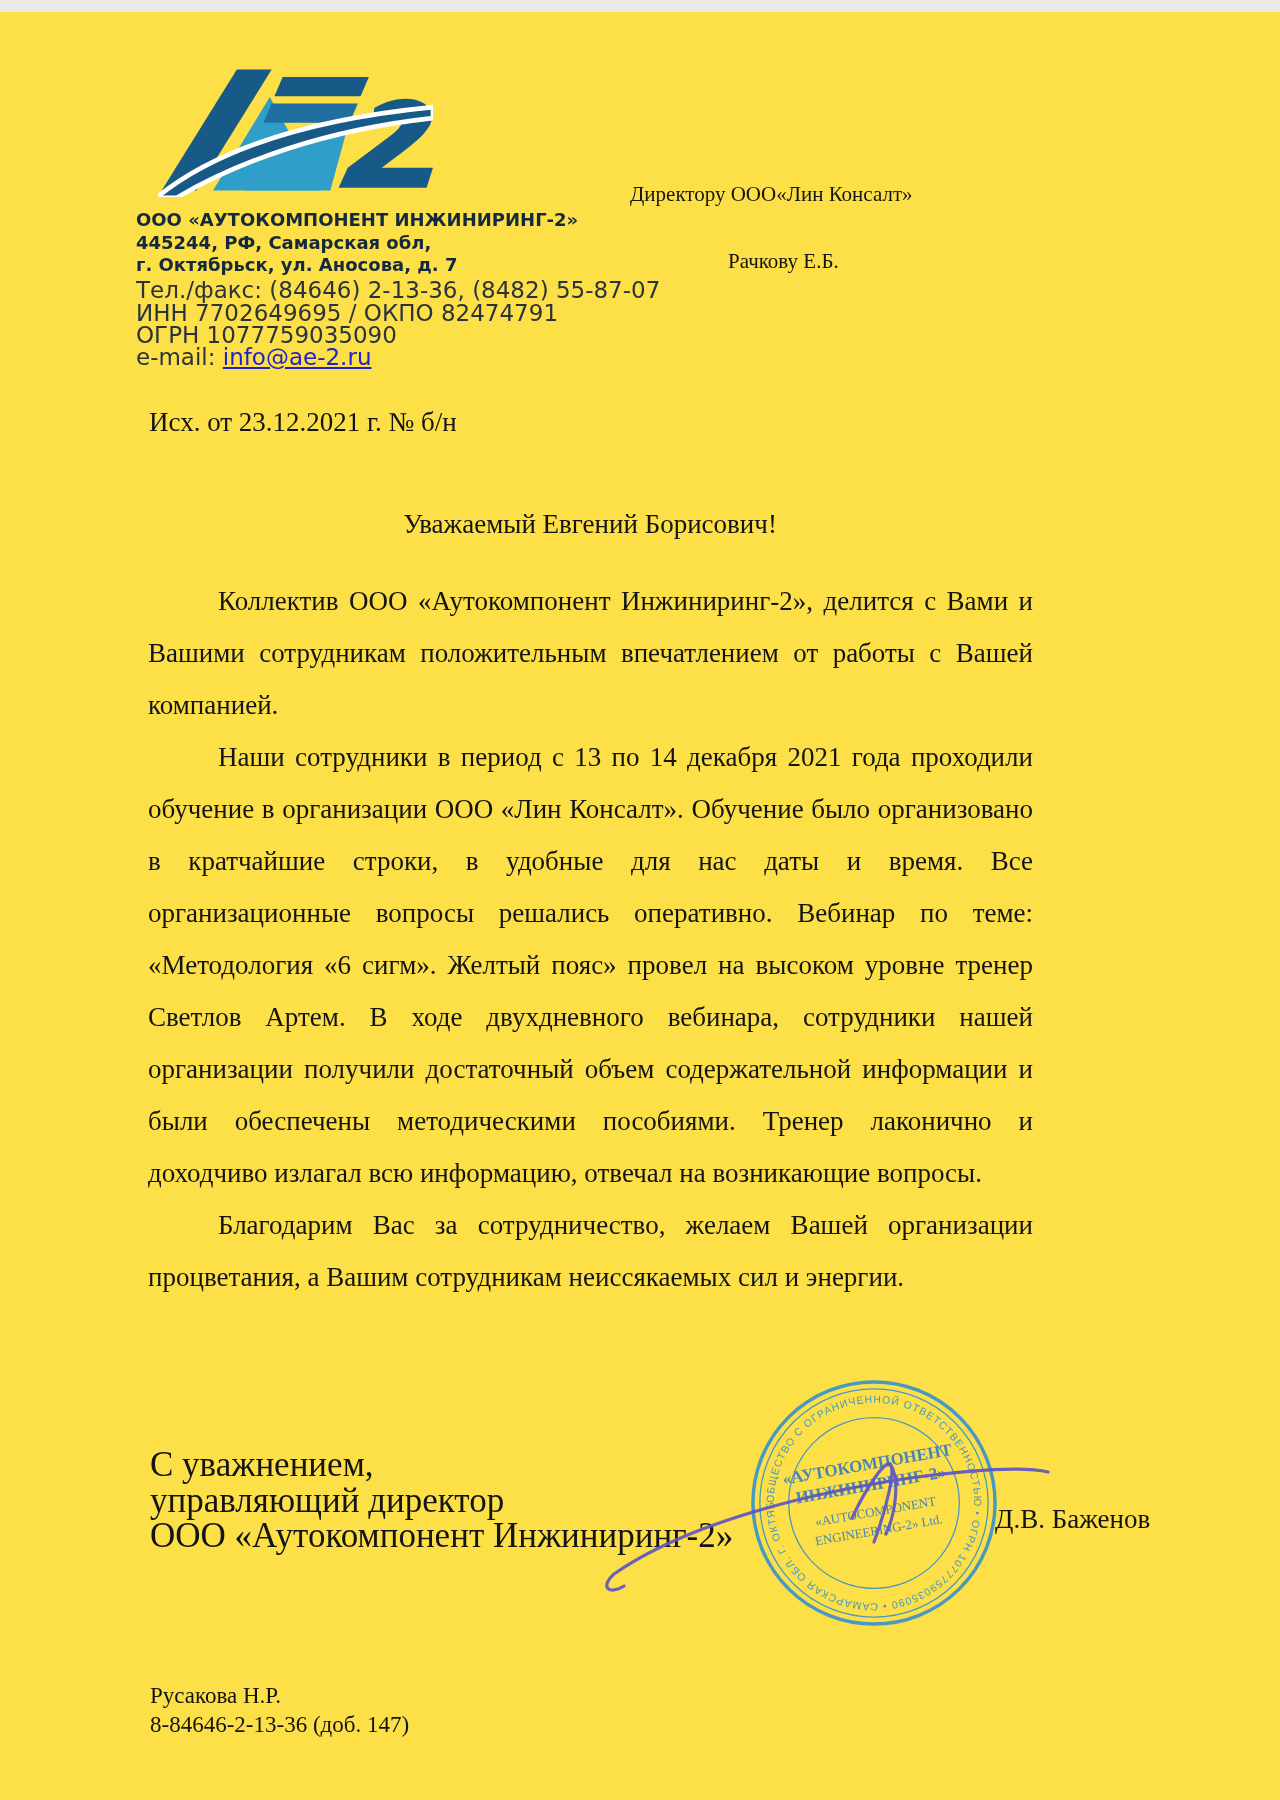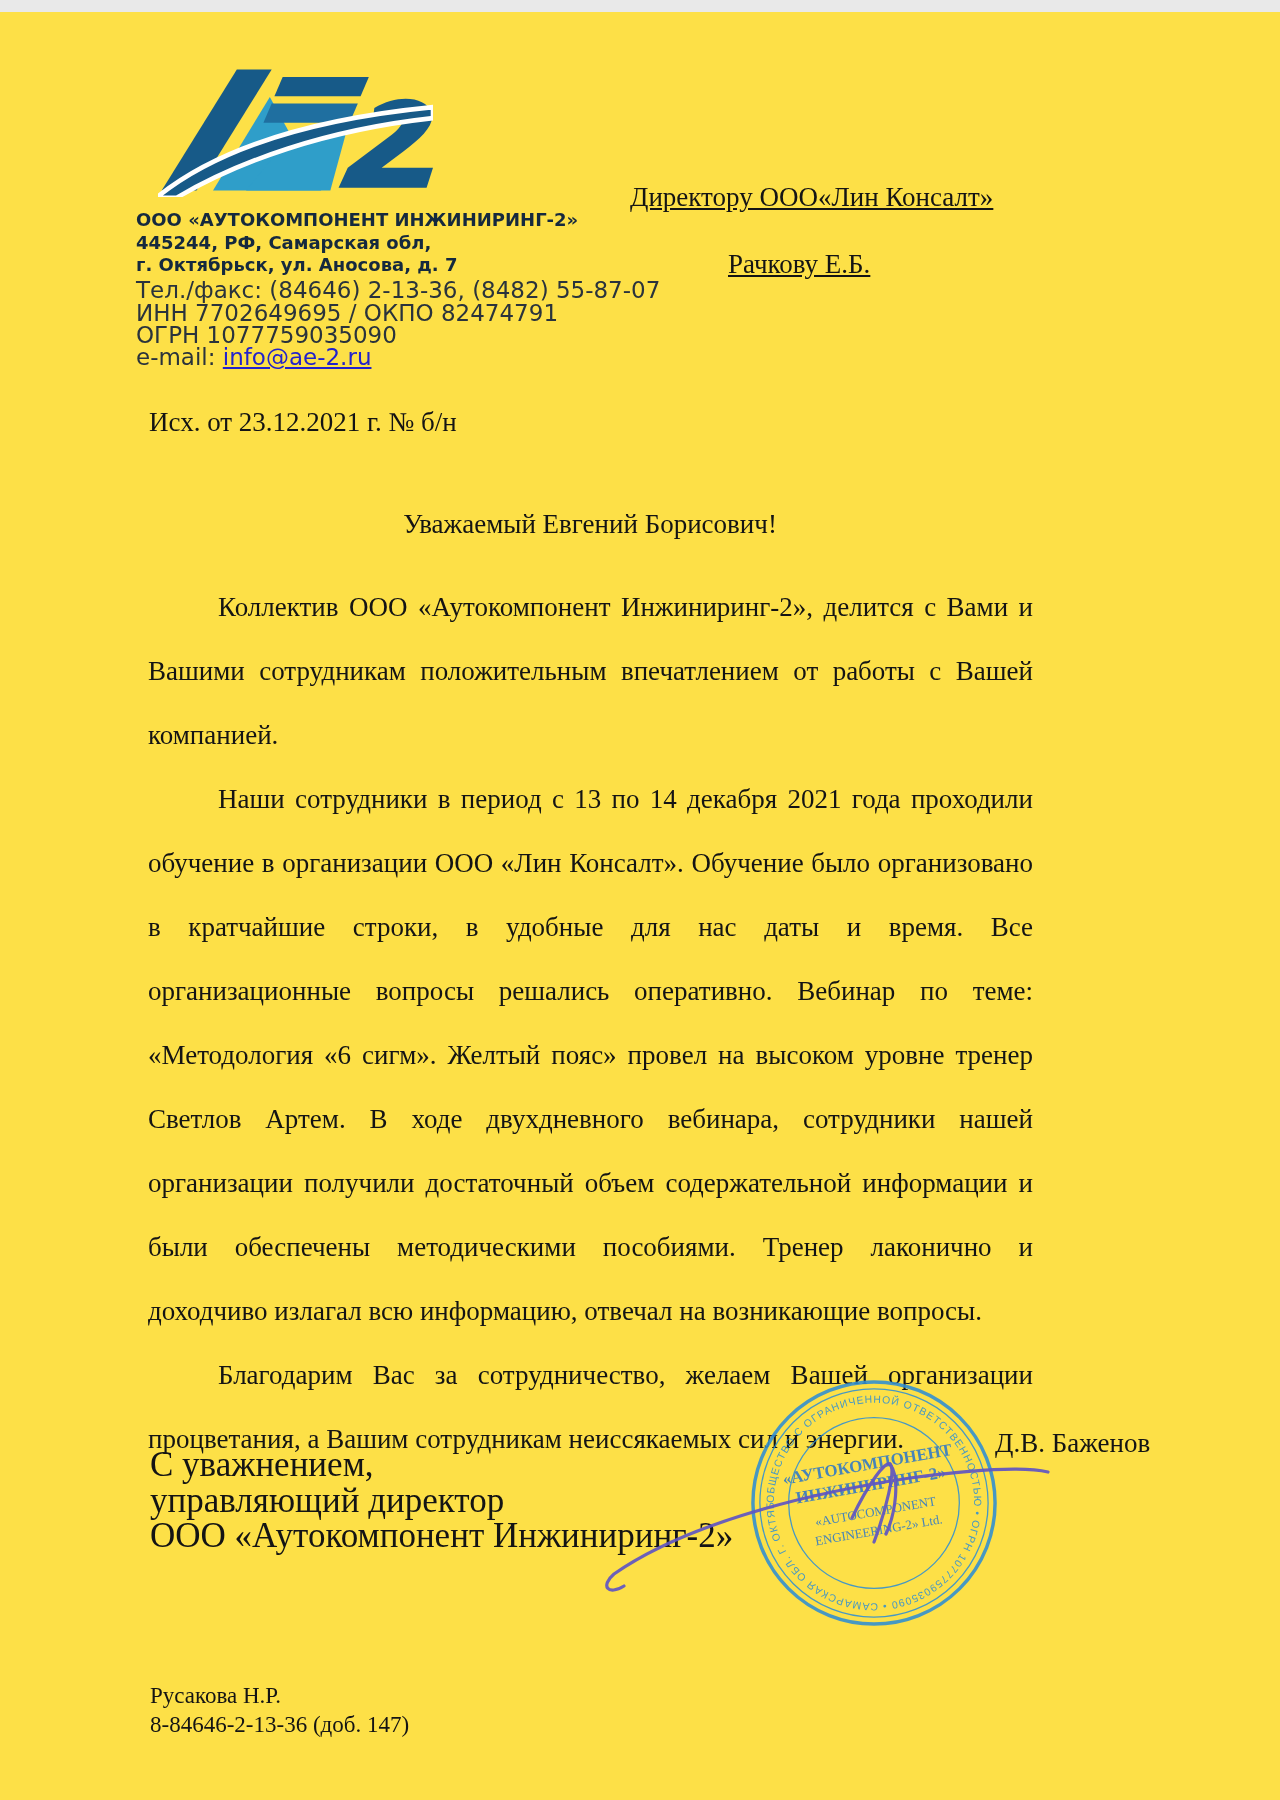--- a/index.html
+++ b/index.html
@@ -16,35 +16,35 @@
   #logo { position:absolute; left:158px; top:52px; }
   #lh-name  { top:197px; }
   #lh-addr1 { top:220px; }
   #lh-addr2 { top:242px; }
   #lh-phone { top:265px; }
   #lh-inn   { top:288px; }
   #lh-ogrn  { top:310px; }
   #lh-email { top:332px; }
   #lh-email a { color:#2222cc; text-decoration:underline; cursor:pointer; }
   
-  .recipient-line { position:absolute; font-size:27px; white-space:nowrap;text-decoration:underline; }
+  .recipient-line { position:absolute; font-size:21px; white-space:nowrap; }
   #rec1 { left:630px; top:170px; }
   #rec2 { left:728px; top:237px; }
   
   #ref-line { position:absolute; left:149px; top:395px; font-size:27px; white-space:nowrap; }
   #salutation { position:absolute; left:150px; top:497px; width:880px;
                 text-align:center; font-size:27px; }
   
   #body-text { position:absolute; left:148px; top:563px; width:885px; }
-  #body-text p { font-size:27px; line-height:64px; text-align:justify;
+  #body-text p { font-size:27px; line-height:52px; text-align:justify;
                  text-indent:70px; }
   
   .sig-line { position:absolute; left:150px; font-size:35px; white-space:nowrap; }
   #sig1 { top:1433px; } #sig2 { top:1469px; } #sig3 { top:1504px; }
-  #signer { position:absolute; left:995px; top:1416px; font-size:27px; white-space:nowrap; }
+  #signer { position:absolute; left:995px; top:1492px; font-size:27px; white-space:nowrap; }
   
   #stamp { position:absolute; left:745px; top:1362px; opacity:.88; }
   #ink   { position:absolute; left:590px; top:1388px; }
   
   .foot { position:absolute; left:150px; font-size:23px; white-space:nowrap;text-align:right; }
   #foot1 { top:1671px; } #foot2 { top:1700px; }
 </style>
 </head>
 <body>
 

